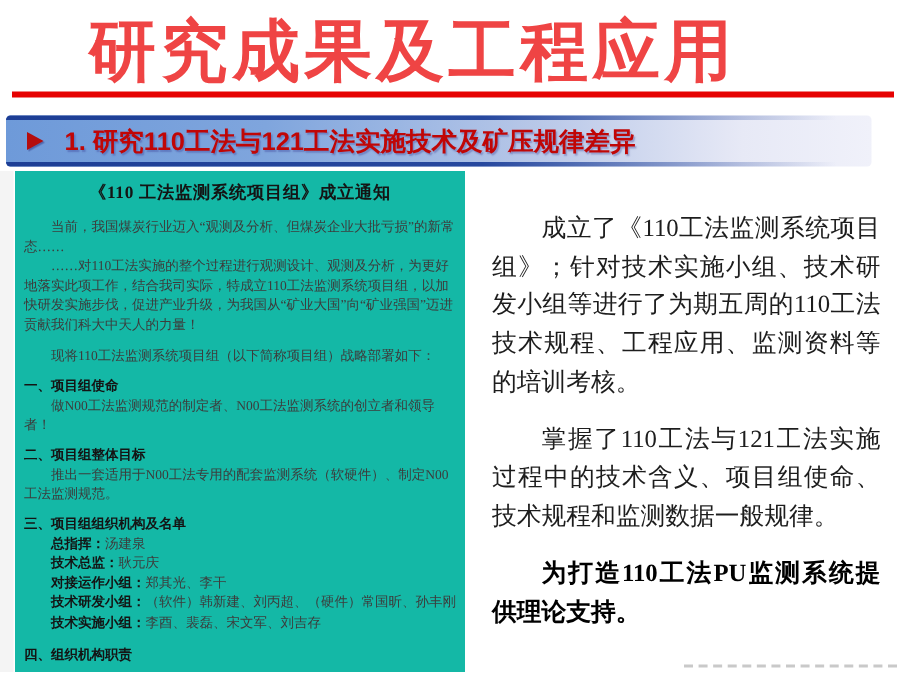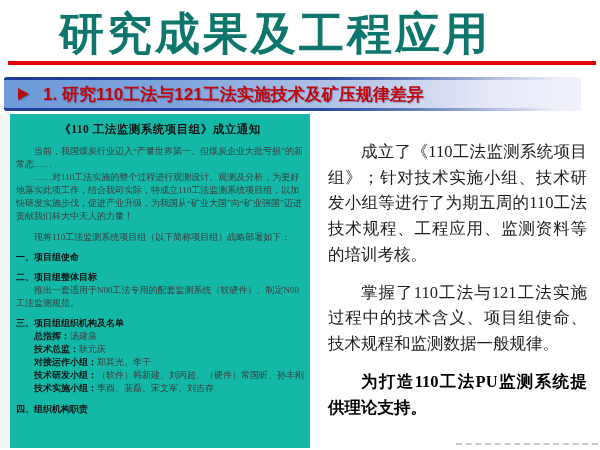--- a/index.html
+++ b/index.html
@@ -7,21 +7,21 @@
     width:600px;height:450px;
     background:#ffffff;
     font-family:"Liberation Sans",sans-serif;
     position:relative;overflow:hidden;
   }
   
   .slide-title{
     position:absolute;top:4px;left:0;right:50px;
     text-align:center;
     font-size:45px;font-weight:900;letter-spacing:3px;
-    color:#0f766e;
+    color:#ef4444;
     font-family:"Liberation Sans",sans-serif;
   }
   .red-rule{
     position:absolute;top:61px;left:8px;right:4px;height:4px;
     background:#e60202;
   }
   
   .banner{
     position:absolute;top:77px;left:4px;right:19px;height:34px;
     background:linear-gradient(90deg,#6e9ad9 0%,#7fa5dd 30%,#b9c8e8 62%,#e7e9f6 85%,#f0f1fa 100%);
@@ -95,25 +95,26 @@
 
 <div class="banner">
   <span class="banner-arrow"></span>
   <span class="banner-label">1. 研究110工法与121工法实施技术及矿压规律差异</span>
 </div>
 
 <div class="doc-edge"></div>
 
 <div class="doc">
   <div class="doc-title">《110 工法监测系统项目组》成立通知</div>
-  <p>当前，我国煤炭行业迈入“产量世界第一、但煤炭企业大批亏损”的新常态……</p>
+  <p>当前，我国煤炭行业迈入“观测及分析、但煤炭企业大批亏损”的新常态……</p>
   <p>……对110工法实施的整个过程进行观测设计、观测及分析，为更好地落实此项工作，结合我司实际，特成立110工法监测系统项目组，以加快研发实施步伐，促进产业升级，为我国从“矿业大国”向“矿业强国”迈进贡献我们科大中天人的力量！</p>
   <p class="gap">现将110工法监测系统项目组（以下简称项目组）战略部署如下：</p>
 
   <div class="sec-head">一、项目组使命</div>
+  <p class="sec-body">做N00工法监测规范的制定者、N00工法监测系统的创立者和领导者！</p>
 
   <div class="sec-head">二、项目组整体目标</div>
   <p class="sec-body">推出一套适用于N00工法专用的配套监测系统（软硬件）、制定N00工法监测规范。</p>
 
   <div class="sec-head">三、项目组组织机构及名单</div>
   <div class="roster">
     <div class="roster-line"><b>总指挥：</b><span>汤建泉</span></div>
     <div class="roster-line"><b>技术总监：</b><span>耿元庆</span></div>
     <div class="roster-line"><b>对接运作小组：</b><span>郑其光、李干</span></div>
     <div class="roster-line"><b>技术研发小组：</b><span>（软件）韩新建、刘丙超、（硬件）常国昕、孙丰刚</span></div>

